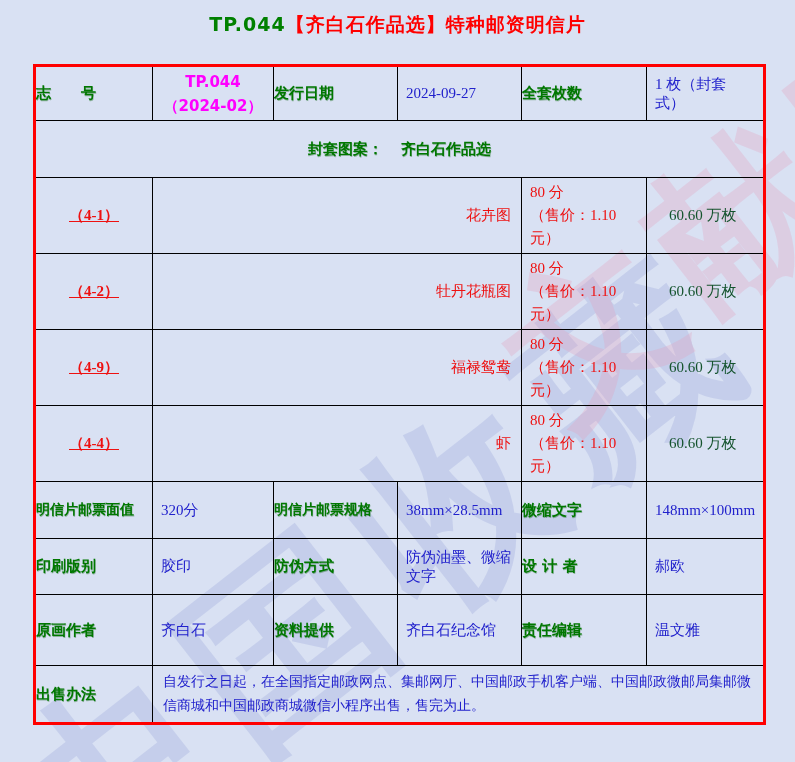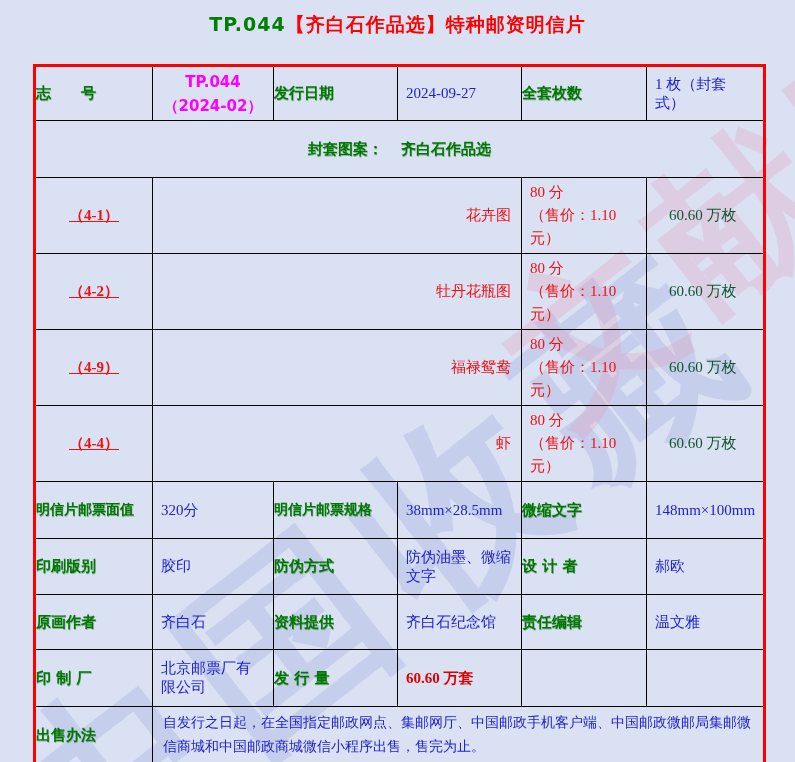--- a/index.html
+++ b/index.html
@@ -146,35 +146,27 @@
         <td class="val">148mm×100mm</td>
       </tr>
       <tr style="height:56px">
         <td class="lbl">印刷版别</td>
         <td class="val">胶印</td>
         <td class="lbl">防伪方式</td>
         <td class="val">防伪油墨、微缩文字</td>
         <td class="lbl">设 计 者</td>
         <td class="val">郝欧</td>
       </tr>
-      <tr style="height:55px">
+      <tr style="height:71px">
         <td class="lbl">原画作者</td>
         <td class="val">齐白石</td>
         <td class="lbl">资料提供</td>
         <td class="val">齐白石纪念馆</td>
         <td class="lbl">责任编辑</td>
         <td class="val">温文雅</td>
-      </tr>
-      <tr style="height:57px">
-        <td class="lbl">印 制 厂</td>
-        <td class="val">北京邮票厂有限公司</td>
-        <td class="lbl">发 行 量</td>
-        <td class="val redbold">60.60 万套</td>
-        <td></td>
-        <td></td>
       </tr>
 
       <tr style="height:55px">
         <td class="lbl">出售办法</td>
         <td colspan="5" class="val sale-text">自发行之日起，在全国指定邮政网点、集邮网厅、中国邮政手机客户端、中国邮政微邮局集邮微信商城和中国邮政商城微信小程序出售，售完为止。</td>
       </tr>
     </tbody>
   </table>
 </div>
 

